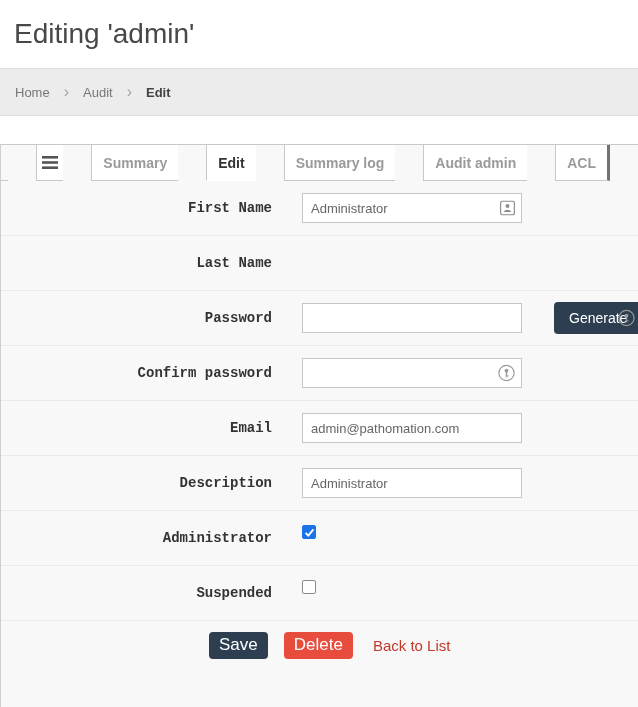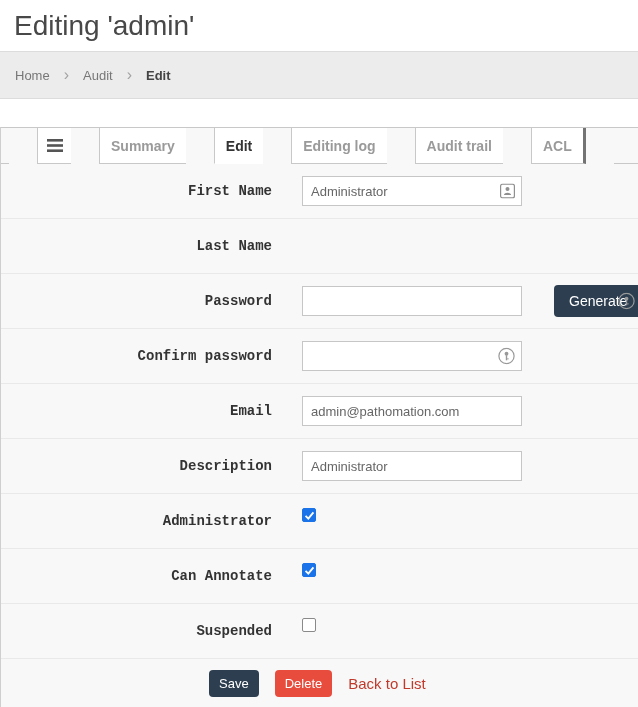--- a/index.html
+++ b/index.html
@@ -2,21 +2,21 @@
 <html><head>
 <meta charset="utf-8">
 <style>
   * { margin:0; padding:0; box-sizing:border-box; }
   html,body { background:#fff; }
   .page {
     width:638px; height:707px; background:#fff; overflow:hidden; position:relative;
     font-family:"Liberation Sans","DejaVu Sans",sans-serif;
   }
   
-  .page-header { height:51px; display:flex; align-items:center; padding:0 14px; background:#fff; }
+  .page-header { height:68px; display:flex; align-items:center; padding:0 14px; background:#fff; }
   .page-title { font-size:28px; font-weight:400; color:#484848; }
   
   .breadcrumb {
     height:48px; background:#ececec; border-top:1px solid #dcdcdc; border-bottom:1px solid #dcdcdc;
     display:flex; align-items:center; padding:12px 15px; font-size:13px;
   }
   .crumb { color:#777; margin-right:14px; cursor:pointer; text-decoration:none; }
   .crumb-sep { color:#a3a3a3; margin-right:14px; font-size:16px; line-height:1; }
   .crumb.current { color:#444; font-weight:700; cursor:default; }
   
@@ -54,25 +54,25 @@
     width:14px; height:14px; border:1px solid #8a8a8a; border-radius:2px; background:#fff;
     position:relative; top:-6px; cursor:pointer; display:flex; align-items:center; justify-content:center;
   }
   .cb svg { display:none; }
   .cb.checked { background:#1a73e8; border-color:#1a73e8; }
   .cb.checked svg { display:block; }
   
   .frow.actions { padding-left:208px; border-bottom:none; height:48px; }
   .btn {
     height:27px; padding:0 10px; border:none; border-radius:4px;
-    font-size:13px; font-family:inherit; color:#fff; cursor:pointer;
+    font-size:17px; font-family:inherit; color:#fff; cursor:pointer;
   }
   .btn.save { background:#2c3e50; margin-right:16px; }
-  .btn.delete { background:#e74c3c; margin-right:4px; }
-  .back-link { color:#c0392b; font-size:15px; text-decoration:none; cursor:pointer;margin-left:12px; }
+  .btn.delete { background:#e74c3c; margin-right:20px; }
+  .back-link { color:#c0392b; font-size:15px; text-decoration:none; cursor:pointer; }
 </style>
 </head>
 <body>
 
 <div class="page">
 
   <div class="page-header">
     <div class="page-title">Editing 'admin'</div>
   </div>
 
@@ -94,22 +94,22 @@
               <g fill="#555">
                 <rect x="0" y="0" width="16" height="2.6"></rect>
                 <rect x="0" y="5.2" width="16" height="2.6"></rect>
                 <rect x="0" y="10.4" width="16" height="2.6"></rect>
               </g>
             </svg>
         </span>
       </div>
       <div class="tab">Summary</div>
       <div class="tab active">Edit</div>
-      <div class="tab">Editing log</div>
-      <div class="tab">Audit trail</div>
+      <div class="tab">Summary log</div>
+      <div class="tab">Audit admin</div>
       <div class="tab last">ACL</div>
       <div class="tab-filler"></div>
     </div>
 
     <div class="frow">
       <div class="flabel">First Name</div>
       <div class="fcontrol">
         <input class="tinput has-icon" type="text" value="Administrator" style="">
         <span class="field-icon">
           <svg width="15" height="15" viewBox="0 0 15 15">
@@ -174,30 +174,20 @@
       <div class="flabel">Administrator</div>
       <div class="fcontrol">
         <span class="cb checked">
           <svg width="11" height="11" viewBox="0 0 14 14">
               <polyline points="2,7.5 5.5,11 12,3" fill="none" stroke="#fff" stroke-width="2.4"></polyline>
             </svg>
         </span>
       </div>
     </div>
 
-    <div class="frow">
-      <div class="flabel">Can Annotate</div>
-      <div class="fcontrol">
-        <span class="cb checked">
-          <svg width="11" height="11" viewBox="0 0 14 14">
-              <polyline points="2,7.5 5.5,11 12,3" fill="none" stroke="#fff" stroke-width="2.4"></polyline>
-            </svg>
-        </span>
-      </div>
-    </div>
 
     <div class="frow">
       <div class="flabel">Suspended</div>
       <div class="fcontrol">
         <span class="cb">
           
         </span>
       </div>
     </div>
 

